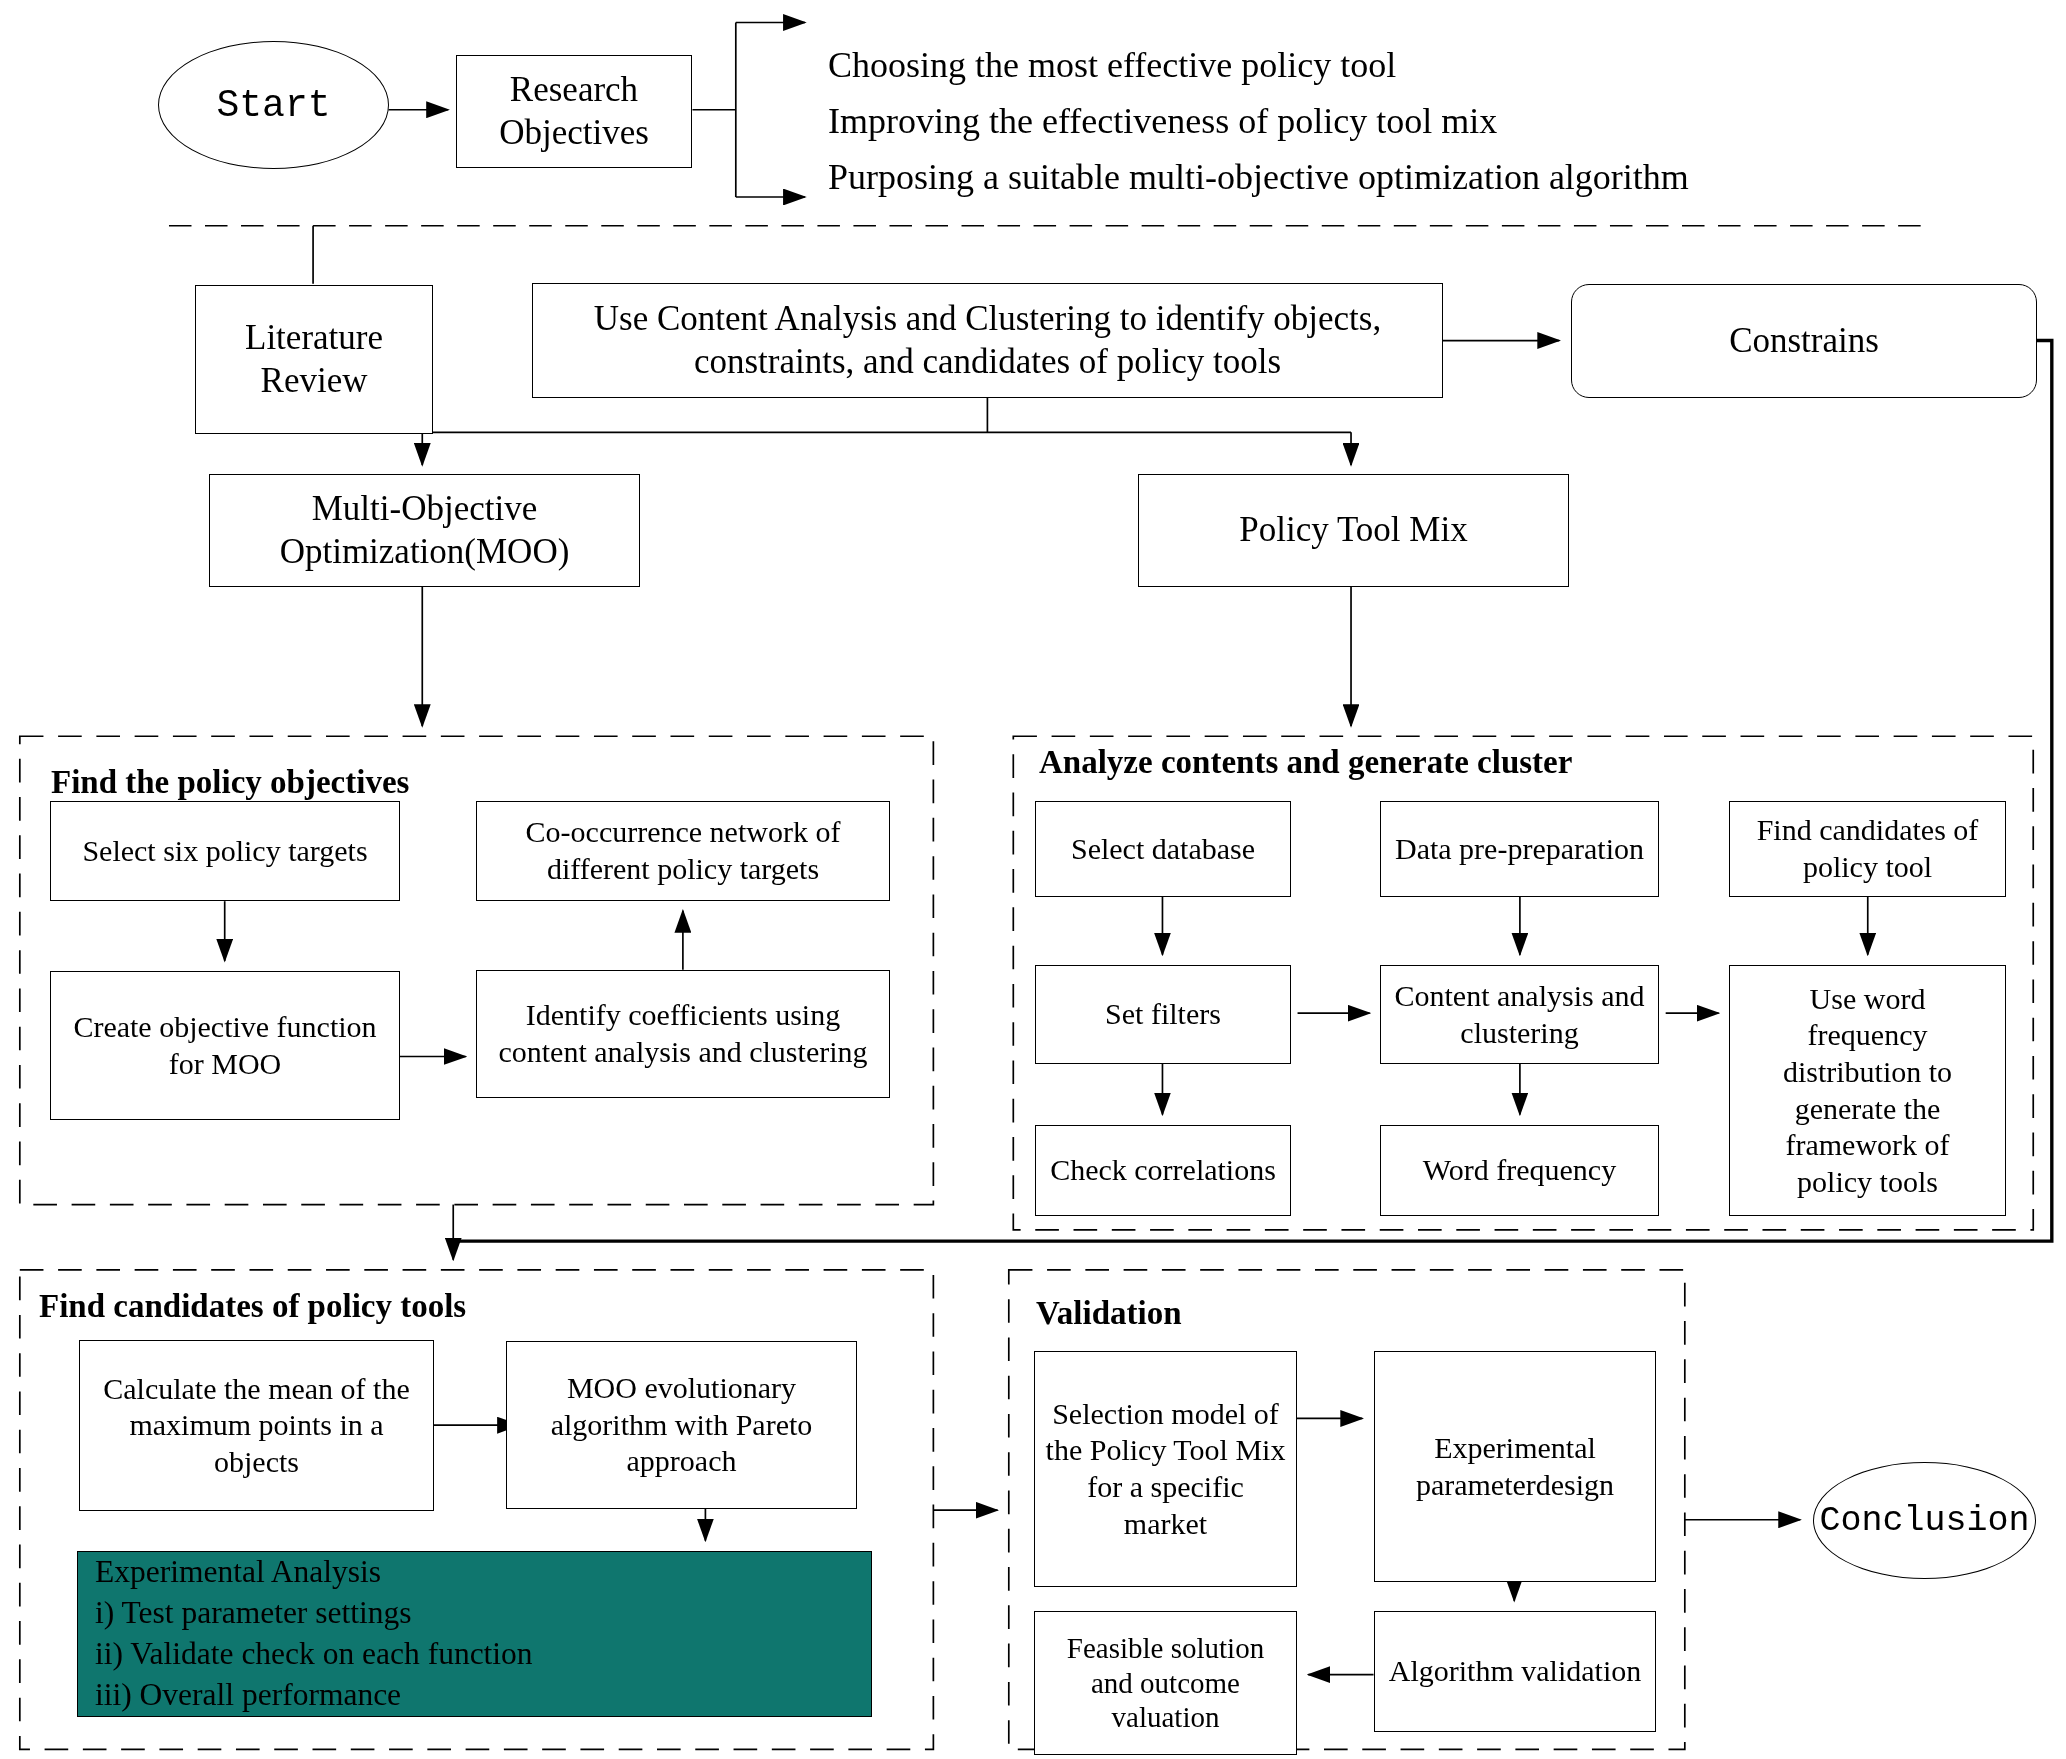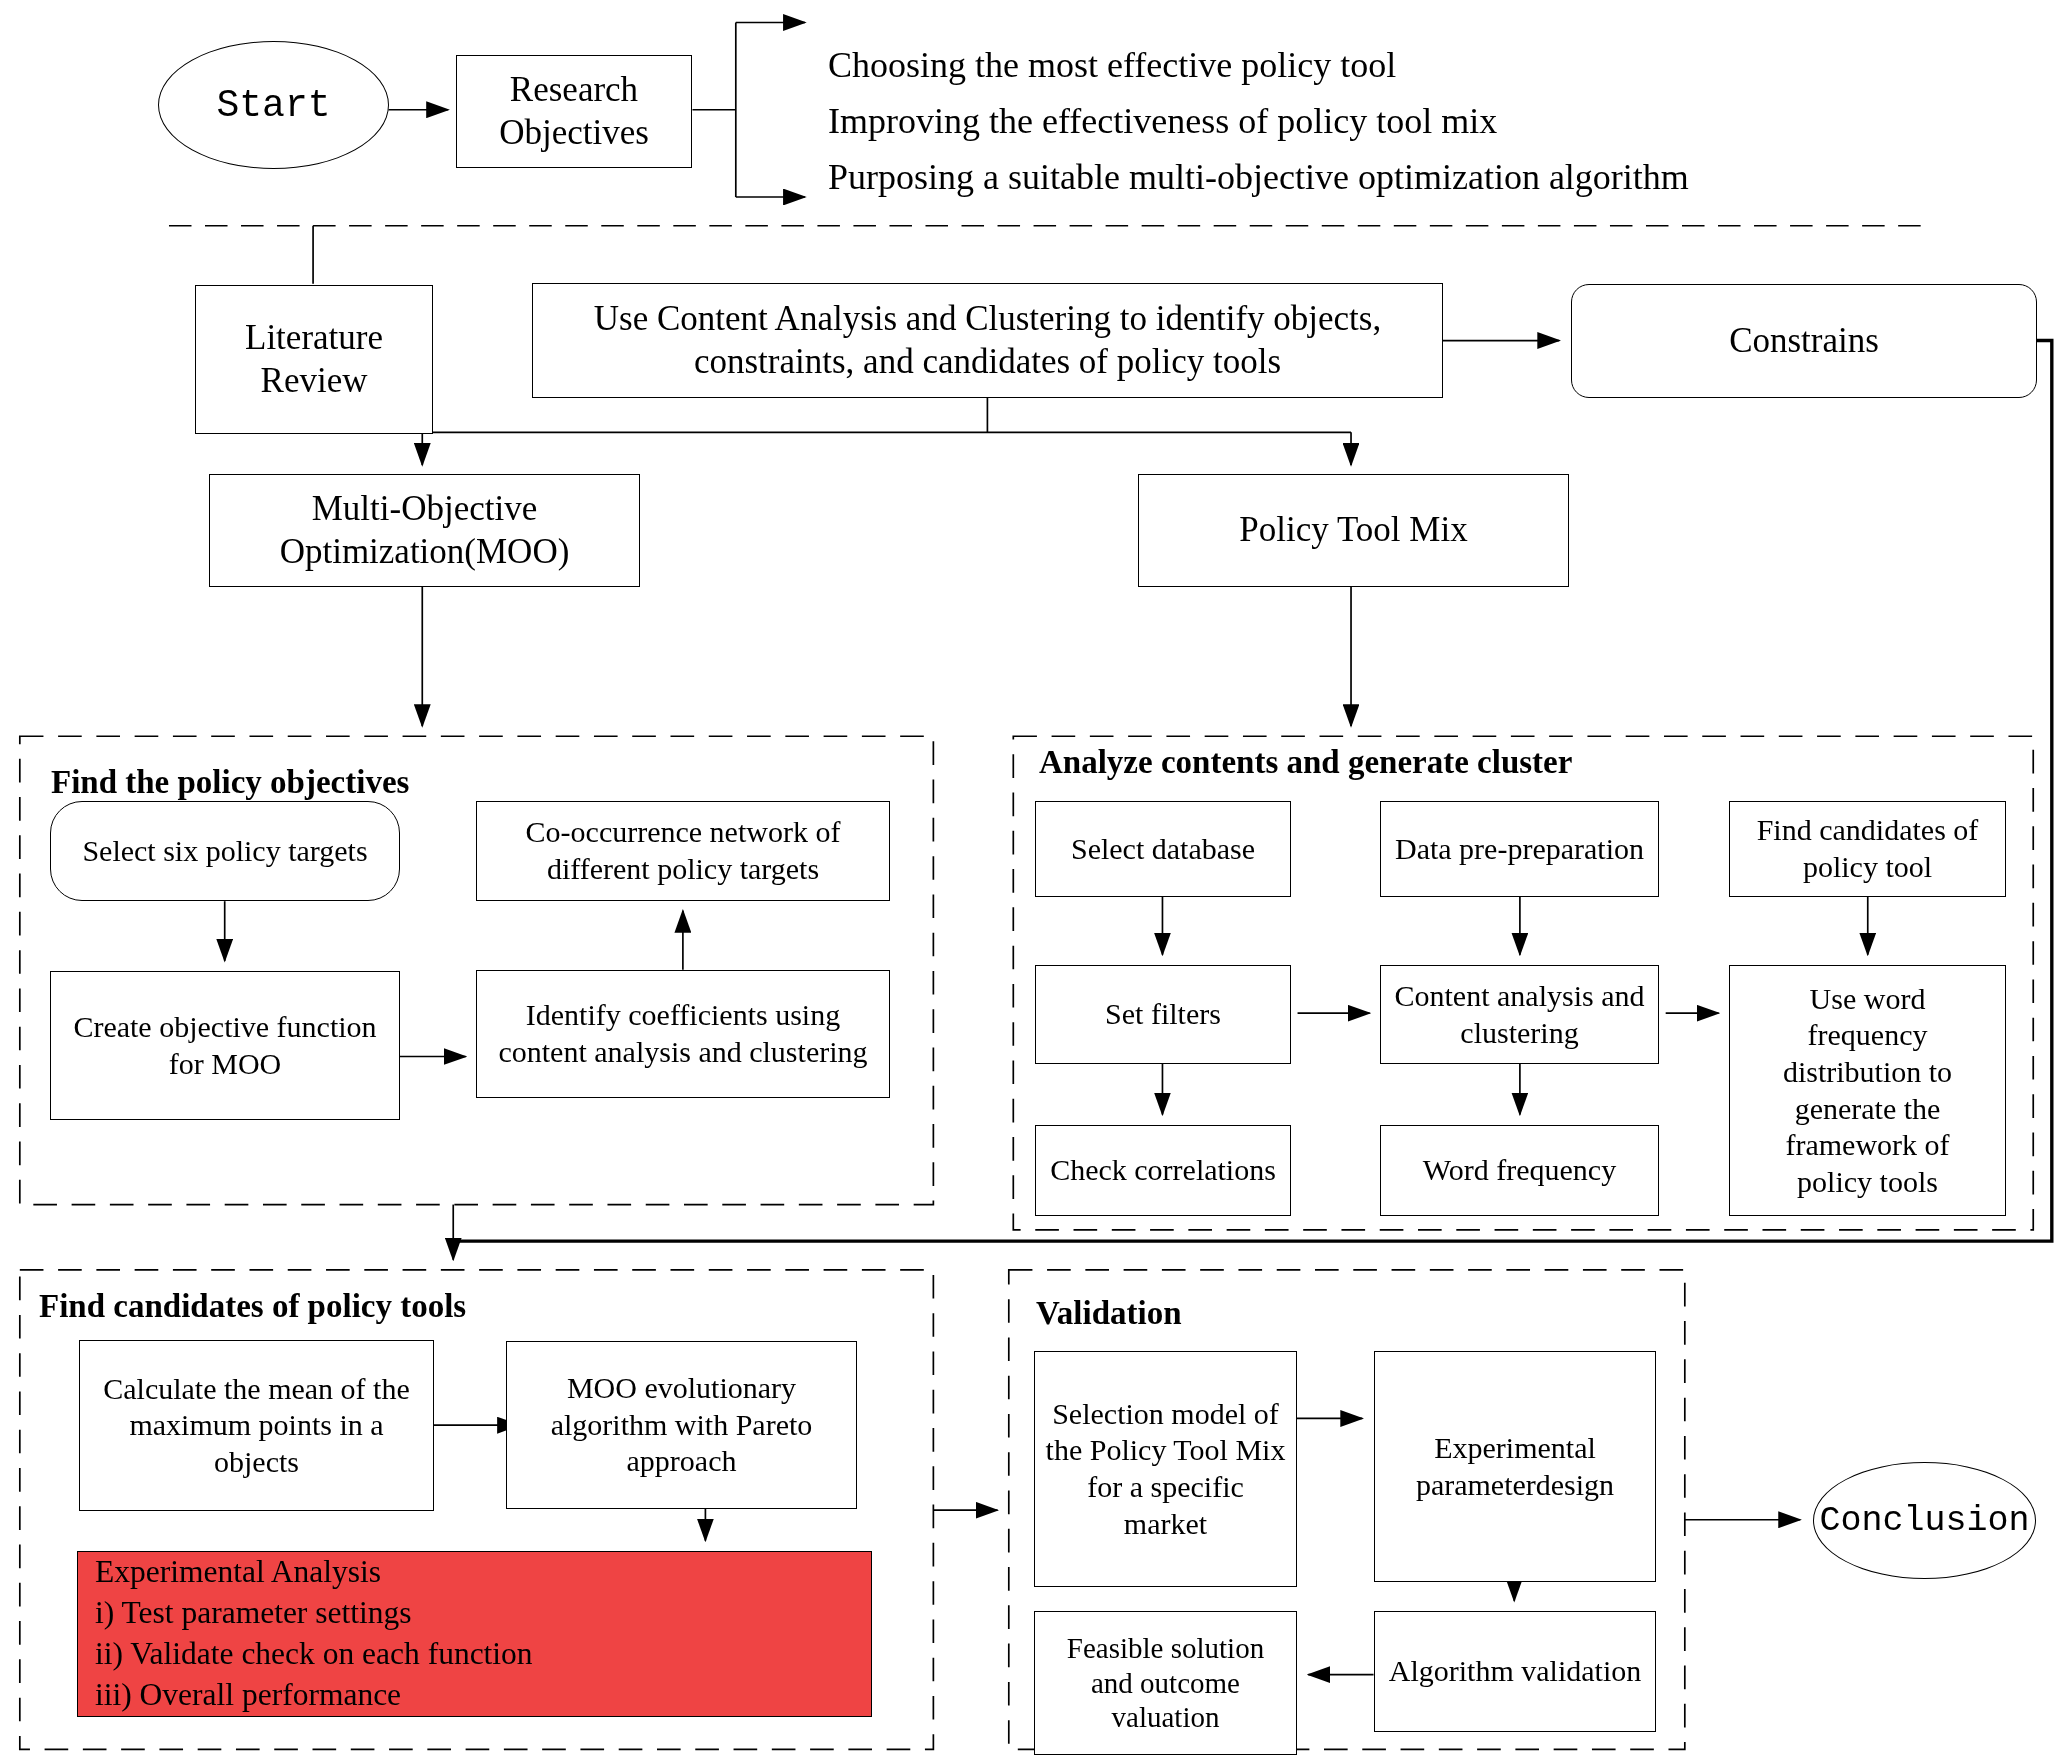--- a/index.html
+++ b/index.html
@@ -16,21 +16,21 @@
   .bigfont { font-size:35px; }
   .ellipse {
     position:absolute; box-sizing:border-box; border:1.1px solid #000; border-radius:50%;
     background:#fff; display:flex; align-items:center; justify-content:center;
     font-size:38px;
     font-family:Liberation Mono, monospace;
   }
   .sec-title { position:absolute; font-weight:bold; font-size:33px; white-space:nowrap; }
   .objectives { position:absolute; font-size:36px; line-height:56px; white-space:nowrap; }
   .exp-box {
-    position:absolute; box-sizing:border-box; border:1.7px solid #000; background:#ef4444;
+    position:absolute; box-sizing:border-box; border:1.7px solid #000; background:#0f766e;
     font-size:31.5px; line-height:1.3; padding:5.6px 5.6px 5.6px 17px; text-align:left;
     display:flex; flex-direction:column; justify-content:center;
   }
 </style>
 </head>
 <body>
 
 <div id="canvas">
 
   <svg id="connector-layer" viewBox="0 0 3670 3125" xmlns="http://www.w3.org/2000/svg">
@@ -112,21 +112,21 @@
   <div class="box bigfont" style="left:532px; top:283px; width:911px; height:115px;">Use Content Analysis and Clustering to identify objects, constraints, and candidates of policy tools</div>
 
   <div class="box bigfont" style="left:1571px; top:284px; width:466px; height:114px;border-radius:18px;">Constrains</div>
 
   <div class="box bigfont" style="left:209px; top:474px; width:431px; height:113px;">Multi-Objective Optimization(MOO)</div>
 
   <div class="box bigfont" style="left:1138px; top:474px; width:431px; height:113px;">Policy Tool Mix</div>
 
   <div class="sec-title" style="left:51px; top:764px;">Find the policy objectives</div>
 
-  <div class="box" style="left:50px; top:801px; width:350px; height:100px;border-radius:32px;">Select six policy targets</div>
+  <div class="box" style="left:50px; top:801px; width:350px; height:100px;">Select six policy targets</div>
 
   <div class="box" style="left:476px; top:801px; width:414px; height:100px;">Co-occurrence network of different policy targets</div>
 
   <div class="box" style="left:50px; top:971px; width:350px; height:149px;">Create objective function for MOO</div>
 
   <div class="box" style="left:476px; top:970px; width:414px; height:128px;">Identify coefficients using content analysis and clustering</div>
 
   <div class="sec-title" style="left:1039px; top:744px;">Analyze contents and generate cluster</div>
 
   <div class="box" style="left:1035px; top:801px; width:256px; height:96px;">Select database</div>

